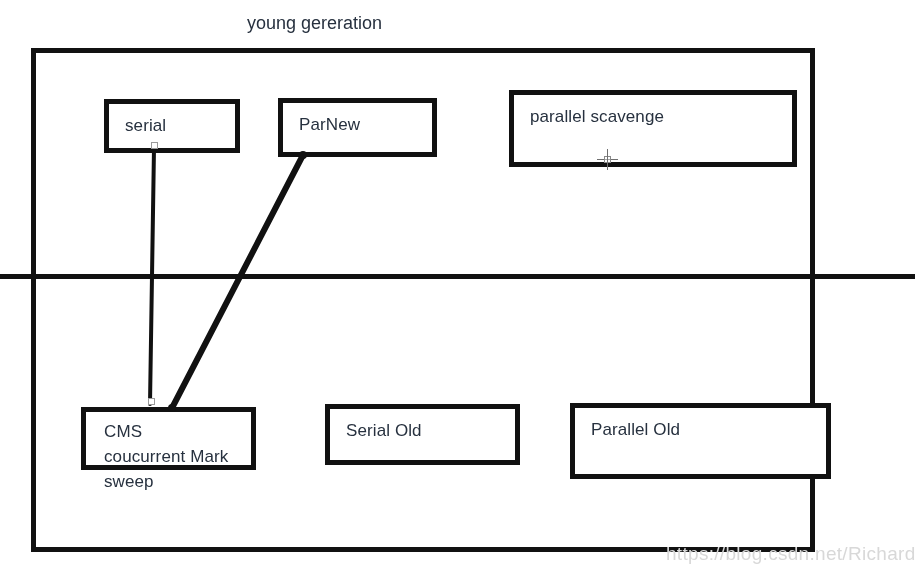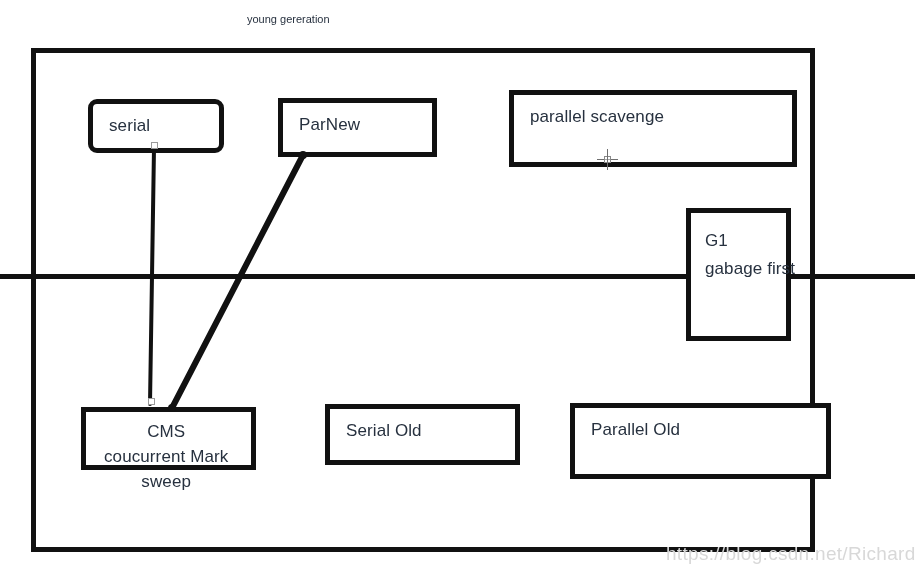--- a/index.html
+++ b/index.html
@@ -51,21 +51,21 @@
     left: 16px;
     top: 9px;
     color: #27313f;
     font-size: 17px;
     line-height: 25px;
     white-space: nowrap;
     letter-spacing: 0.1px;
   }
 
   
-  #box-serial            { left: 88px;  top: 99px;  width: 136px; height: 54px; border-radius: 9px; }
+  #box-serial            { left: 104px;  top: 99px;  width: 136px; height: 54px; }
   #box-parnew            { left: 278px; top: 98px;  width: 159px; height: 59px; }
   #box-parallel-scavenge { left: 509px; top: 90px;  width: 288px; height: 77px; }
   #box-g1                { left: 686px; top: 208px; width: 105px; height: 133px; }
   #box-cms               { left: 81px;  top: 407px; width: 175px; height: 63px; }
   #box-serial-old        { left: 325px; top: 404px; width: 195px; height: 61px; }
   #box-parallel-old      { left: 570px; top: 403px; width: 261px; height: 76px; }
 
   
   #box-g1 .label {
     left: 14px;
@@ -74,27 +74,27 @@
     overflow: visible;
   }
   #box-g1 .label .ln2 { display: block; }
 
   
   #box-cms .label {
     left: 18px;
     top: 7px;
     line-height: 25px;
   }
-  #box-cms .label span { display: block; text-align: center; }
+  #box-cms .label span { display: block; }
 
   
   .caption {
     position: absolute;
     color: #27313f;
-    font-size: 11px;
+    font-size: 18px;
     white-space: nowrap;
     z-index: 4;
   }
   #caption-young   { left: 247px; top: 13px; }
   #caption-tenured { left: 582px; top: 515px; }
 
   
   #connectors {
     position: absolute;
     left: 0;
@@ -172,26 +172,20 @@
   </div>
 
   <div class="collector" id="box-parnew">
     <span class="label">ParNew</span>
   </div>
 
   <div class="collector" id="box-parallel-scavenge">
     <span class="label">parallel scavenge</span>
   </div>
 
-  <div class="collector" id="box-g1">
-    <span class="label">
-      <span class="ln1">G1</span>
-      <span class="ln2">gabage first</span>
-    </span>
-  </div>
 
   <div class="collector" id="box-cms">
     <span class="label">
       <span>CMS</span>
       <span>coucurrent Mark</span>
       <span>sweep</span>
     </span>
   </div>
 
   <div class="collector" id="box-serial-old">

